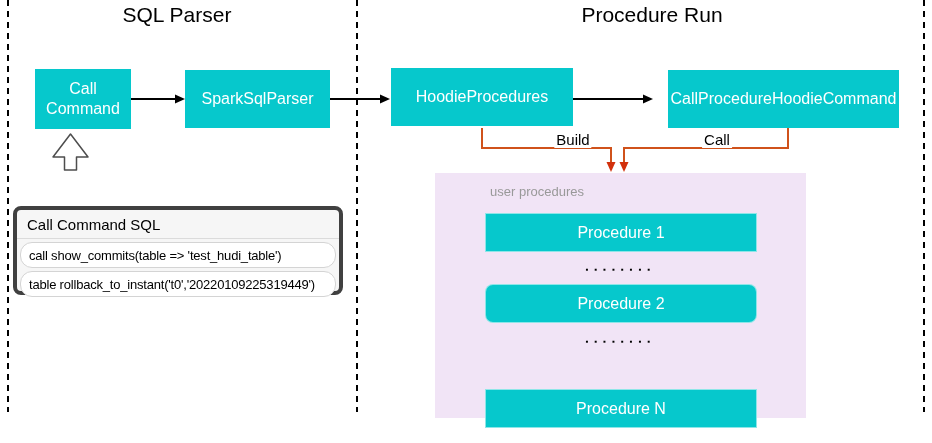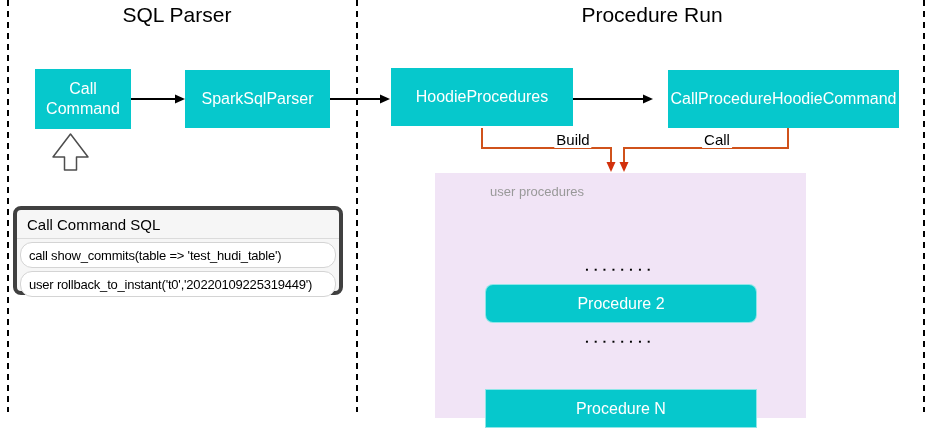--- a/index.html
+++ b/index.html
@@ -120,24 +120,25 @@
       <polygon points="619.5,162 628.5,162 624,172" fill="#D2300C"></polygon>
     </g>
   </svg>
 
   <div class="edge-label build">Build</div>
   <div class="edge-label call">Call</div>
 
   <div class="sql-card">
     <div class="card-header">Call Command SQL</div>
     <div class="sql-row">call show_commits(table =&gt; 'test_hudi_table')</div>
-    <div class="sql-row">user rollback_to_instant('t0','20220109225319449')</div>
+    <div class="sql-row">table rollback_to_instant('t0','20220109225319449')</div>
   </div>
 
   <div class="proc-panel">
     <div class="panel-label">user procedures</div>
+    <div class="proc-box p1">Procedure 1</div>
     <div class="dots-row d1">▪▪▪▪▪▪▪▪</div>
     <div class="proc-box p2">Procedure 2</div>
     <div class="dots-row d2">▪▪▪▪▪▪▪▪</div>
     <div class="proc-box pn">Procedure N</div>
   </div>
 
 </div>
 
 </body></html>

